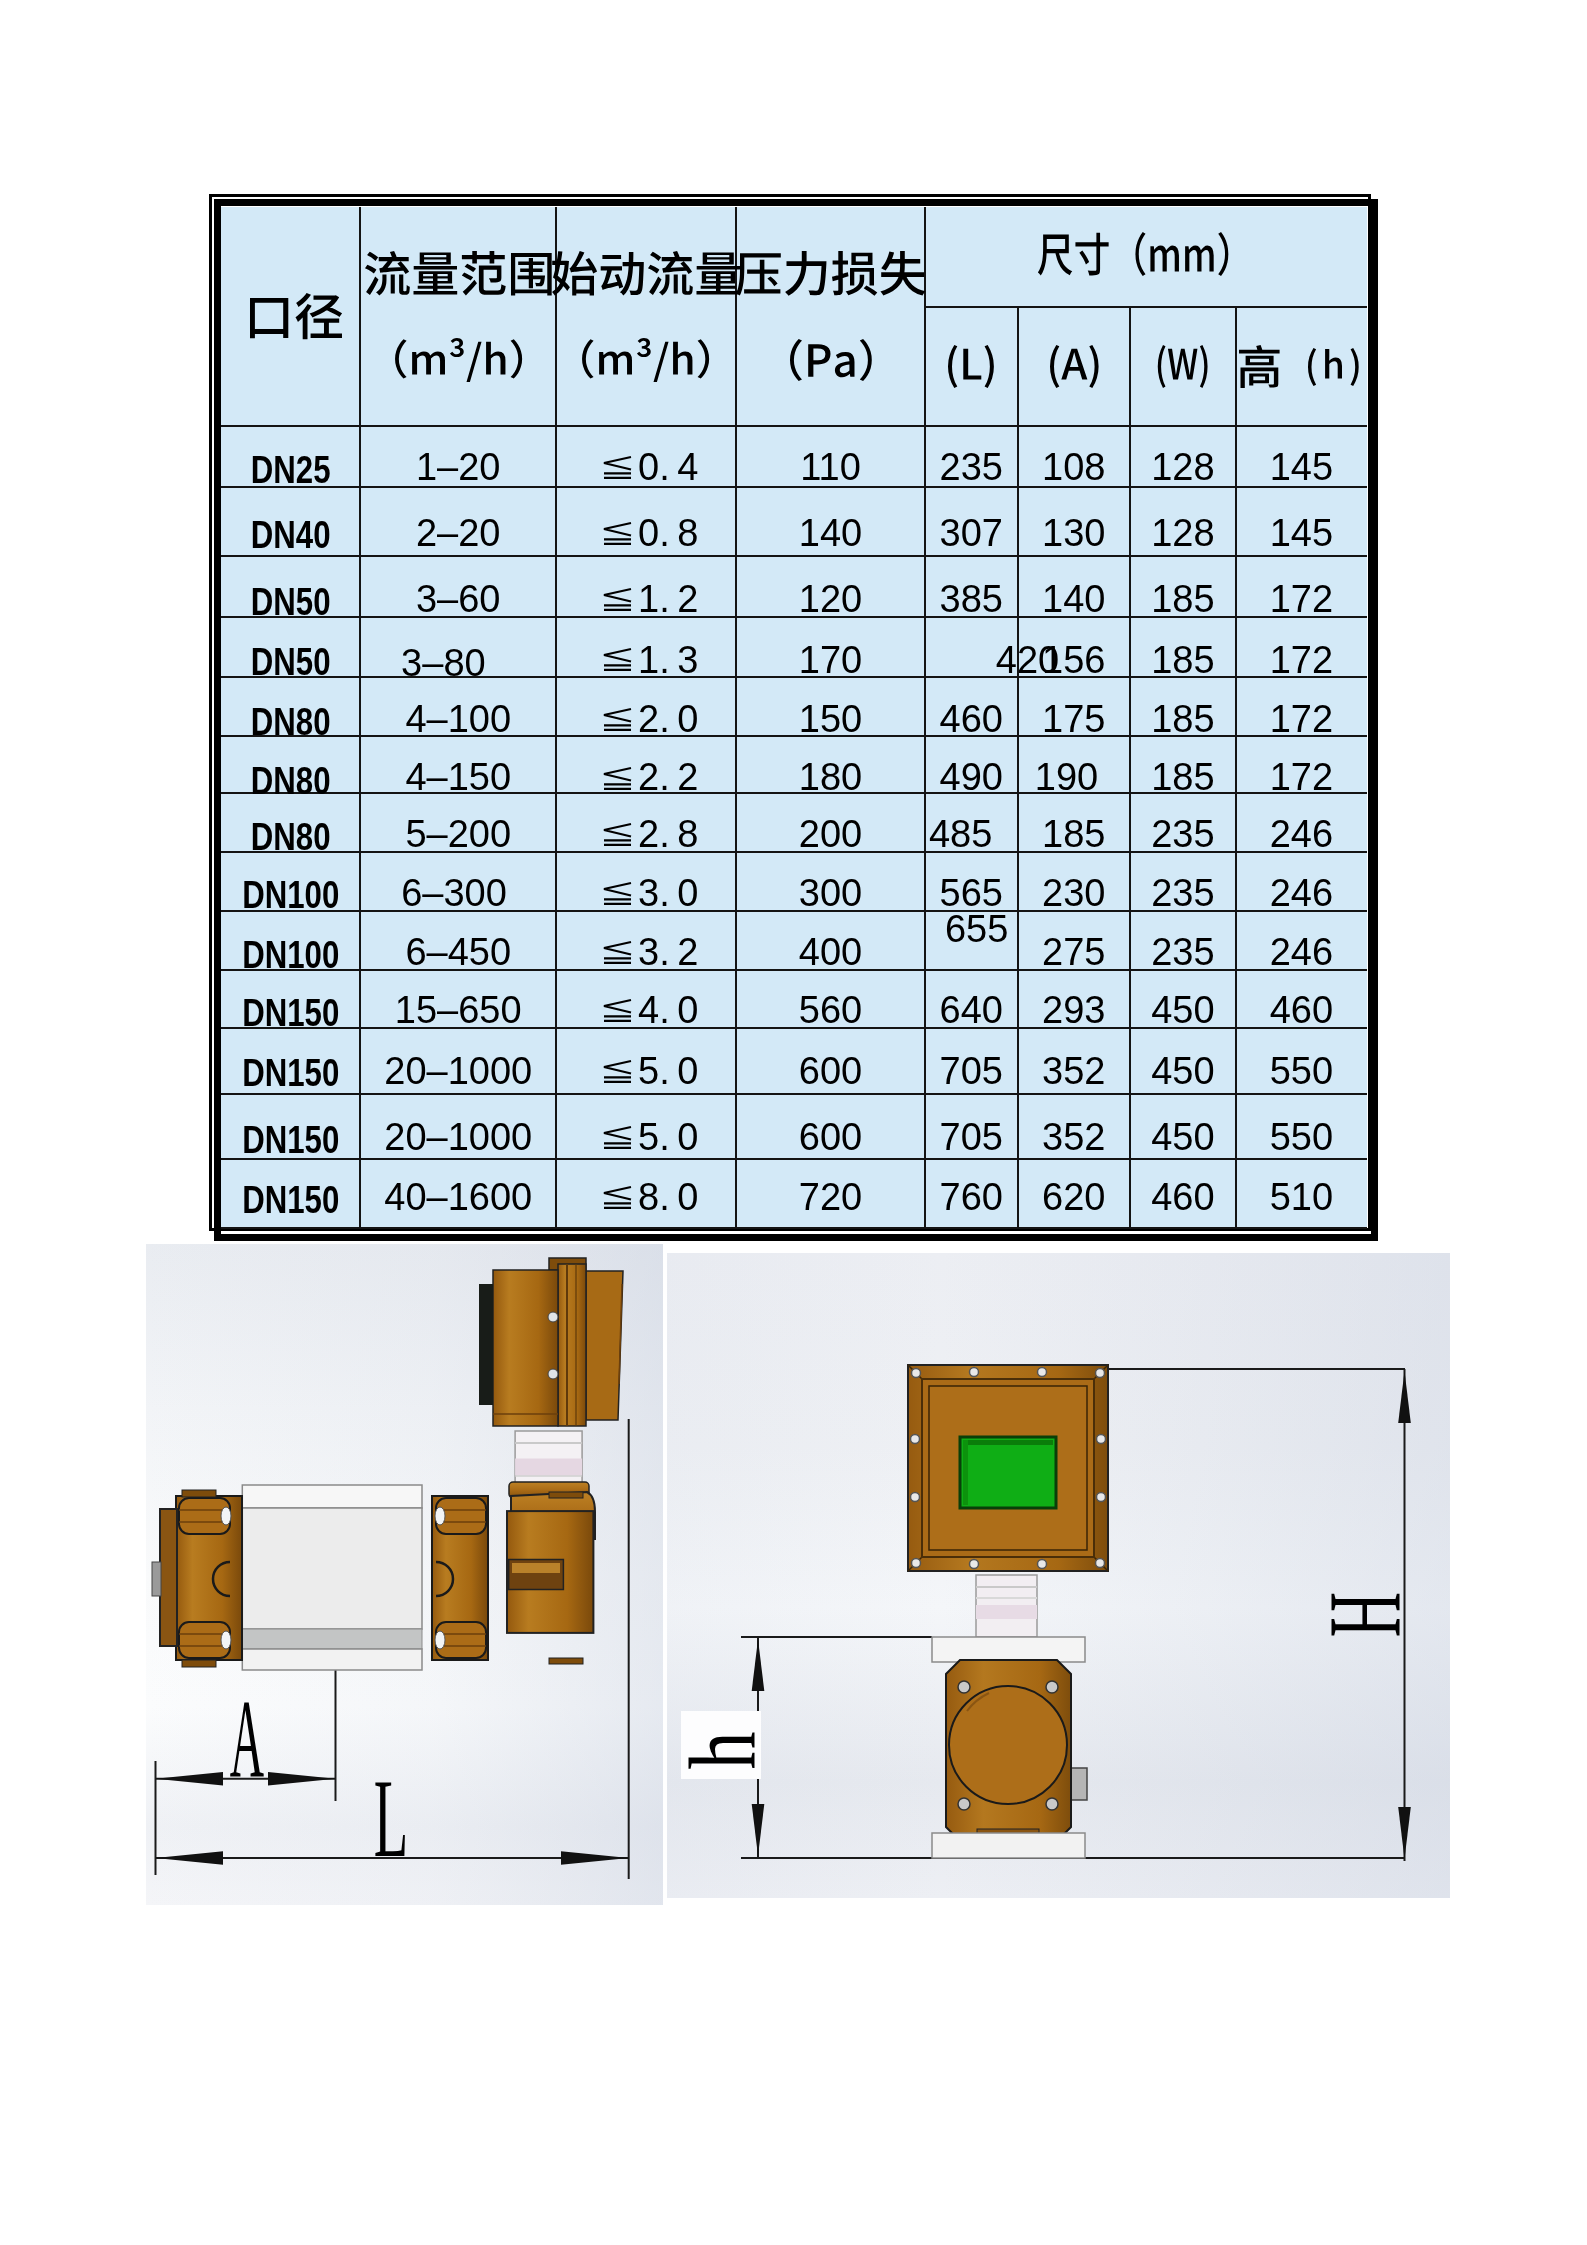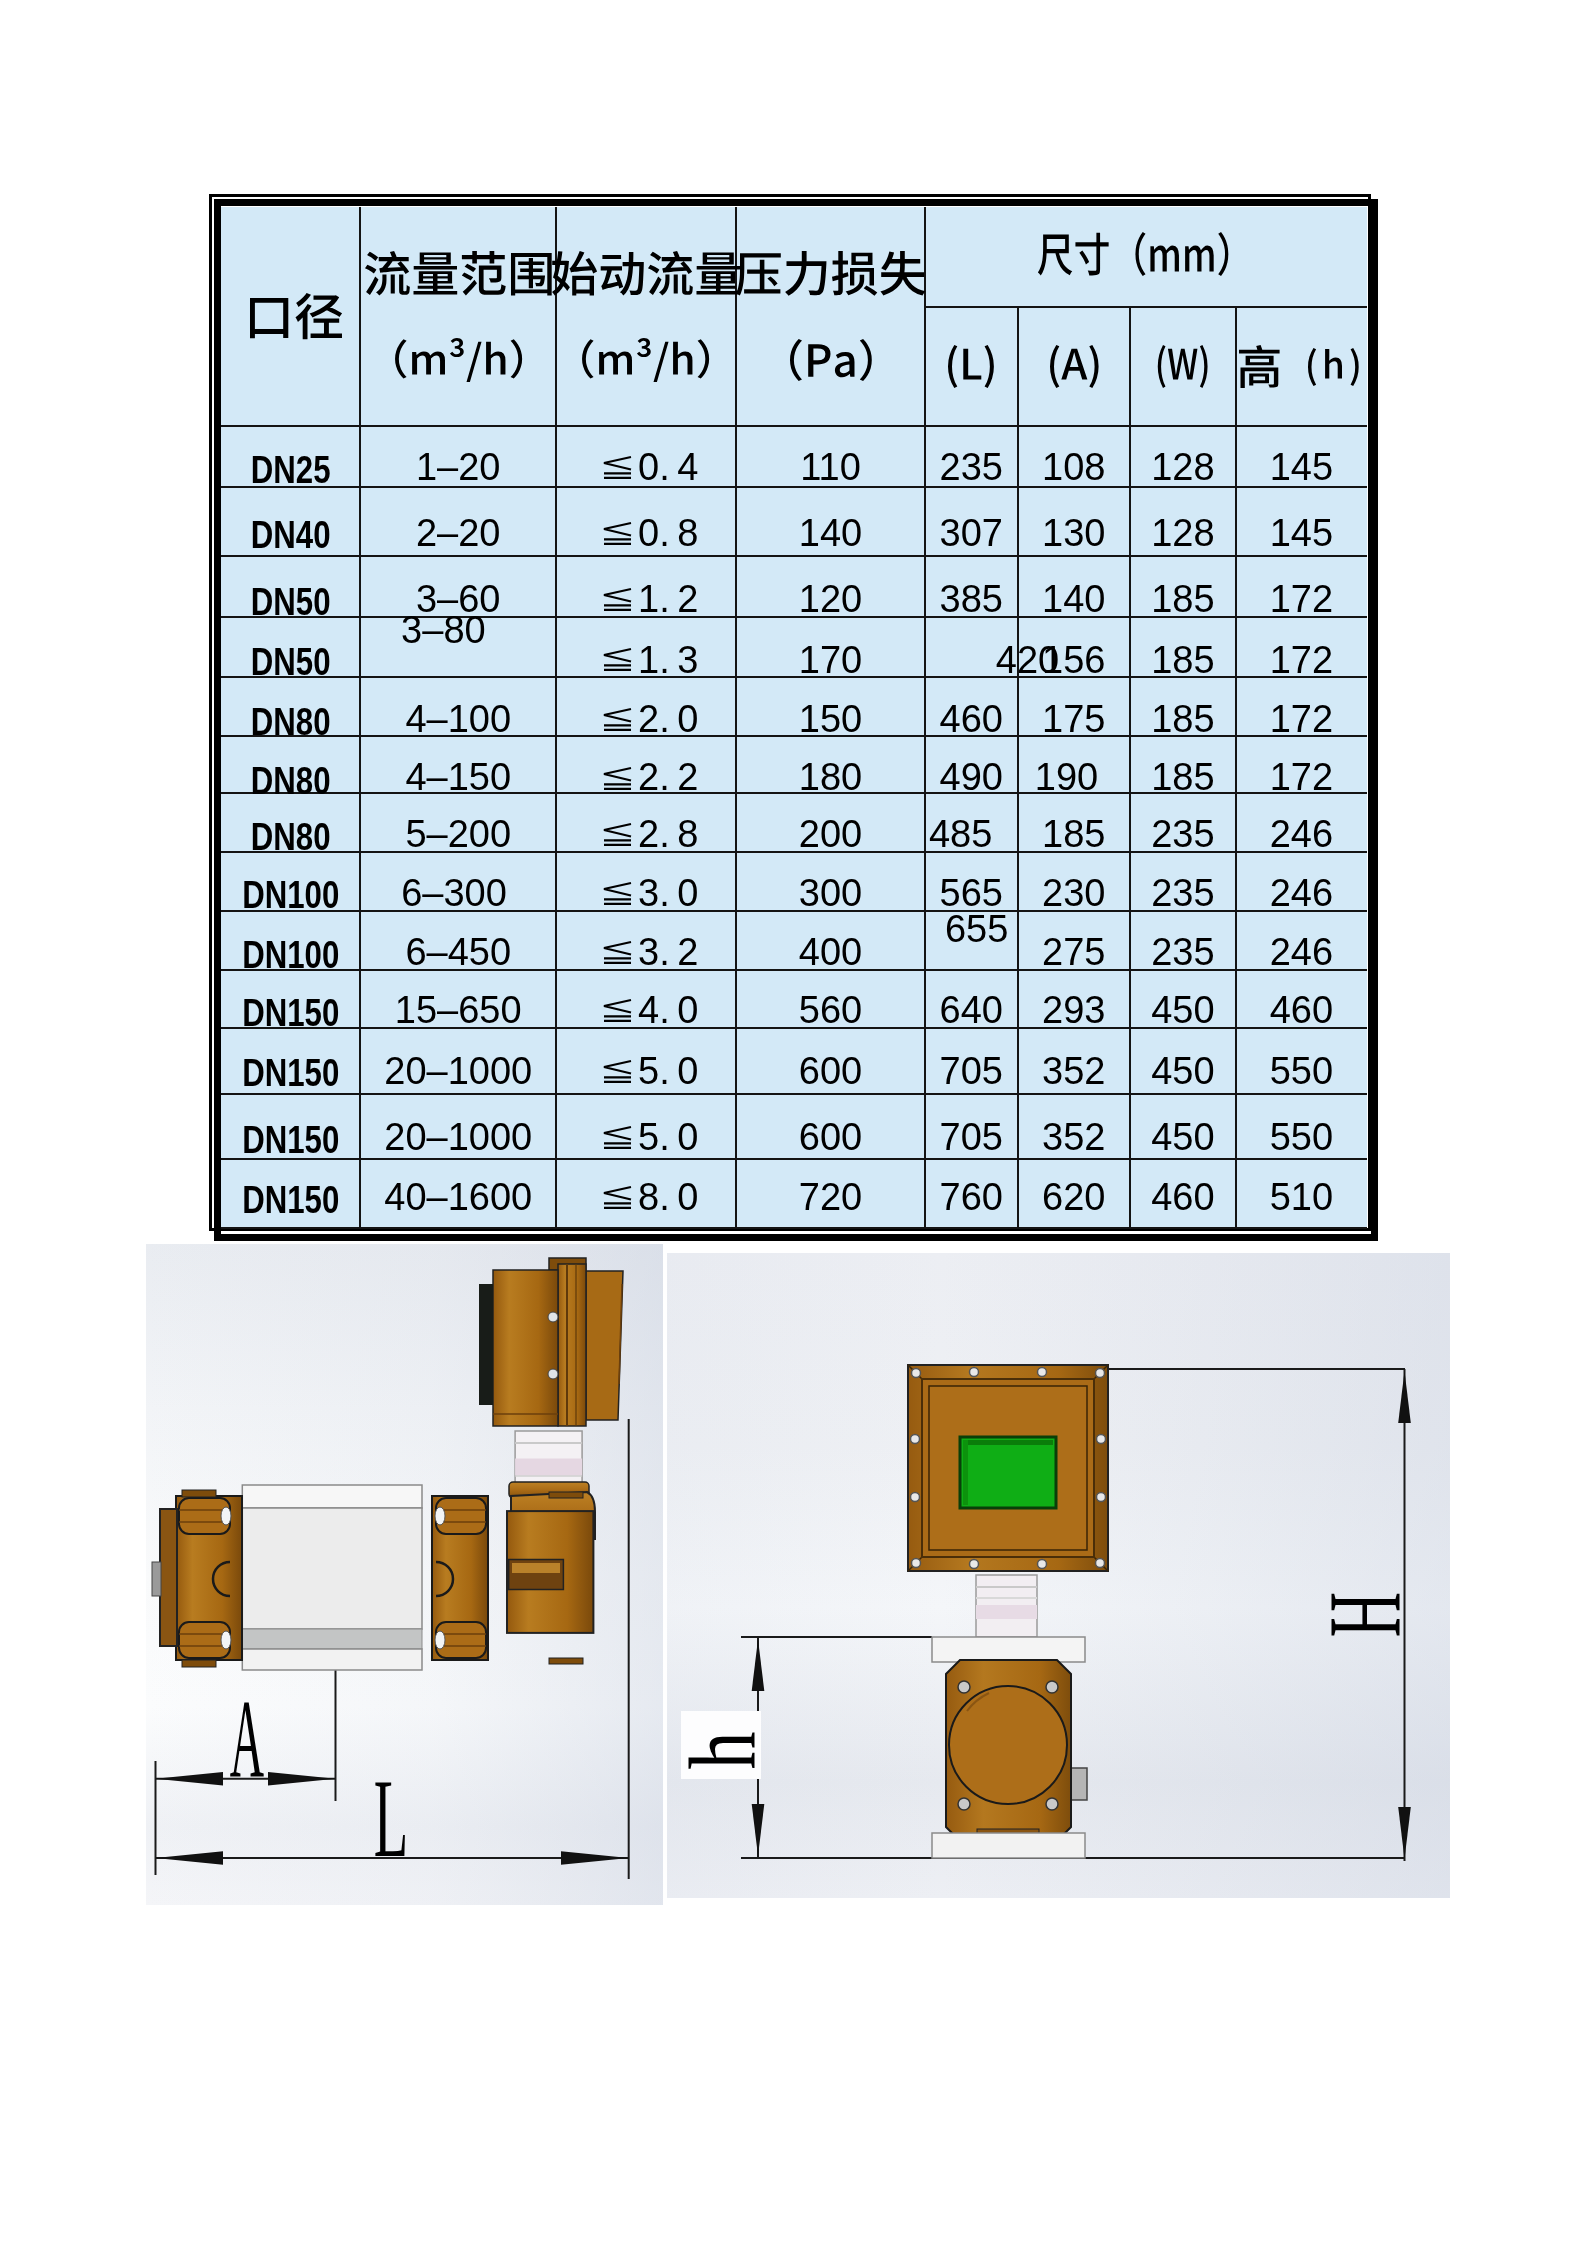--- a/index.html
+++ b/index.html
@@ -98,21 +98,21 @@
 <svg style="position:absolute;left:602.5px;top:586.9px" width="29" height="25" viewBox="0 0 29 25">
     <path d="M28,2 L1,8 L28,14.5 M1,18.4 H28 M1,22.9 H28" fill="none" stroke="#000" stroke-width="2.3"></path>
   </svg>
 <div class="num" style="left:638.0px;top:569.2px;line-height:60.4px">1. 2</div>
 <div class="num" style="left:735.9px;top:569.2px;width:189.2px;line-height:60.4px">120</div>
 <div class="num" style="left:925.1px;top:569.2px;width:92.4px;line-height:60.4px">385</div>
 <div class="num" style="left:1017.5px;top:569.2px;width:112.5px;line-height:60.4px">140</div>
 <div class="num" style="left:1130.0px;top:569.2px;width:105.7px;line-height:60.4px">185</div>
 <div class="num" style="left:1235.7px;top:569.2px;width:131.3px;line-height:60.4px">172</div>
 <div class="dn" style="left:221.0px;top:632.1px;width:139.4px;line-height:60.8px;transform:scaleX(0.80)">DN50</div>
-<div class="num" style="left:360.4px;top:600px;width:166px;line-height:60.8px">3–80</div>
+<div class="num" style="left:360.4px;top:633px;width:166px;line-height:60.8px">3–80</div>
 <svg style="position:absolute;left:602.5px;top:647.4px" width="29" height="25" viewBox="0 0 29 25">
     <path d="M28,2 L1,8 L28,14.5 M1,18.4 H28 M1,22.9 H28" fill="none" stroke="#000" stroke-width="2.3"></path>
   </svg>
 <div class="num" style="left:638.0px;top:629.5px;line-height:60.8px">1. 3</div>
 <div class="num" style="left:735.9px;top:629.5px;width:189.2px;line-height:60.8px">170</div>
 <div class="num" style="left:979px;top:629.5px;width:97px;line-height:60.8px">420</div>
 <div class="num" style="left:1017.5px;top:629.5px;width:112.5px;line-height:60.8px">156</div>
 <div class="num" style="left:1130.0px;top:629.5px;width:105.7px;line-height:60.8px">185</div>
 <div class="num" style="left:1235.7px;top:629.5px;width:131.3px;line-height:60.8px">172</div>
 <div class="dn" style="left:221.0px;top:692.5px;width:139.4px;line-height:58.2px;transform:scaleX(0.80)">DN80</div>

